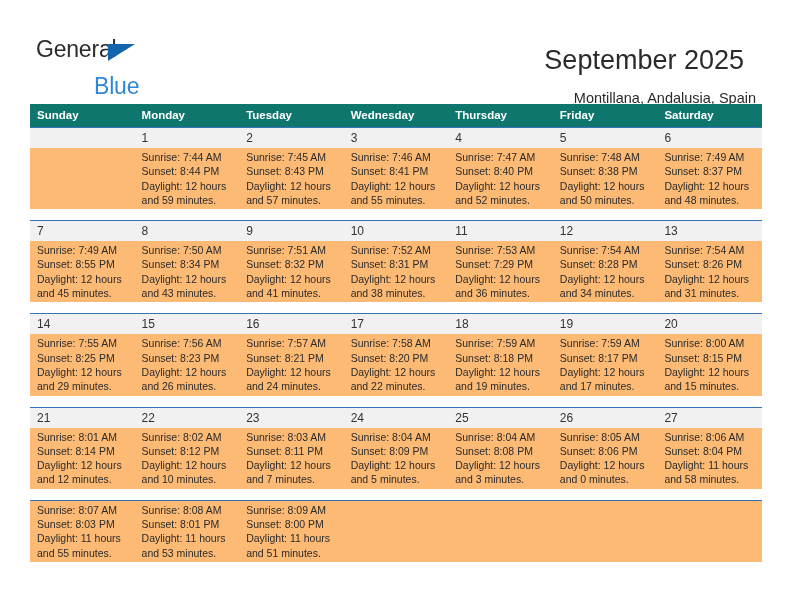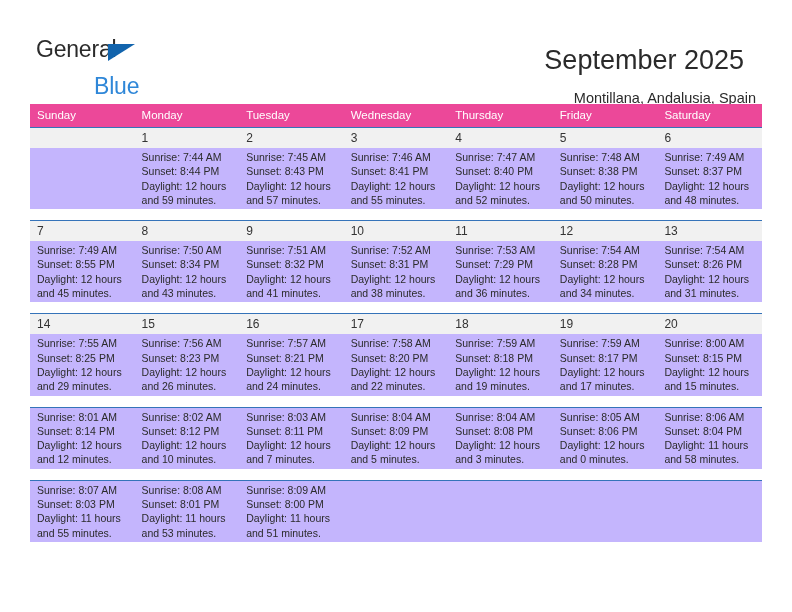--- a/index.html
+++ b/index.html
@@ -91,24 +91,24 @@
     left: 30px;
     top: 104px;
     width: 732px;
   }
   .cal-table {
     width: 732px;
     border-collapse: collapse;
     table-layout: fixed;
   }
   .cal-table th {
-    background: #ec4899;
+    background: #0f766e;
     color: #ffffff;
     font-size: 11.5px;
-    font-weight: normal;
+    font-weight: bold;
     text-align: left;
     padding: 5px 0 5px 7px;
     height: 11px;
     line-height: 13px;
     border: none;
   }
   .wk-sep td {
     height: 1px;
     padding: 0;
     border: none;
@@ -127,21 +127,21 @@
   .daynum-row td {
     background: #f1f1f1;
     font-size: 12px;
     color: #333333;
     padding: 3px 0 3px 7px;
     line-height: 14px;
     vertical-align: top;
     border: none;
   }
   .info-row td {
-    background: #c4b5fd;
+    background: #fdba74;
     font-size: 10.5px;
     color: #2b2b2b;
     padding: 2px 6px 2px 7px;
     line-height: 14.3px;
     vertical-align: top;
     border: none;
   }
   .info-line {
     display: block;
     white-space: nowrap;
@@ -349,20 +349,29 @@
               <span class="info-line">Daylight: 12 hours</span>
               <span class="info-line">and 15 minutes.</span>
             </td>
           </tr>
           <tr class="wk-gap">
             <td colspan="7"></td>
           </tr>
           <tr class="wk-sep">
             <td colspan="7"></td>
           </tr>
+          <tr class="daynum-row">
+            <td>21</td>
+            <td>22</td>
+            <td>23</td>
+            <td>24</td>
+            <td>25</td>
+            <td>26</td>
+            <td>27</td>
+          </tr>
           <tr class="info-row">
             <td>
               <span class="info-line">Sunrise: 8:01 AM</span>
               <span class="info-line">Sunset: 8:14 PM</span>
               <span class="info-line">Daylight: 12 hours</span>
               <span class="info-line">and 12 minutes.</span>
             </td>
             <td>
               <span class="info-line">Sunrise: 8:02 AM</span>
               <span class="info-line">Sunset: 8:12 PM</span>

